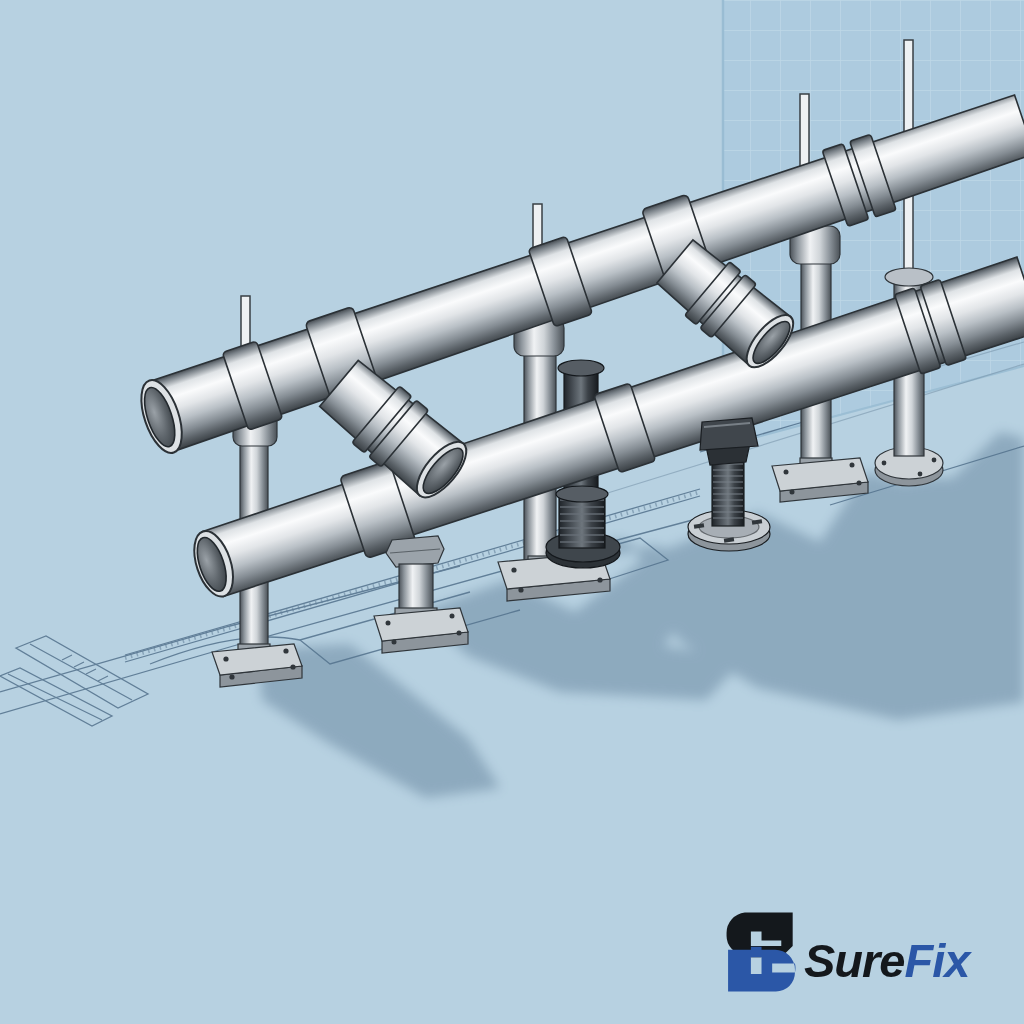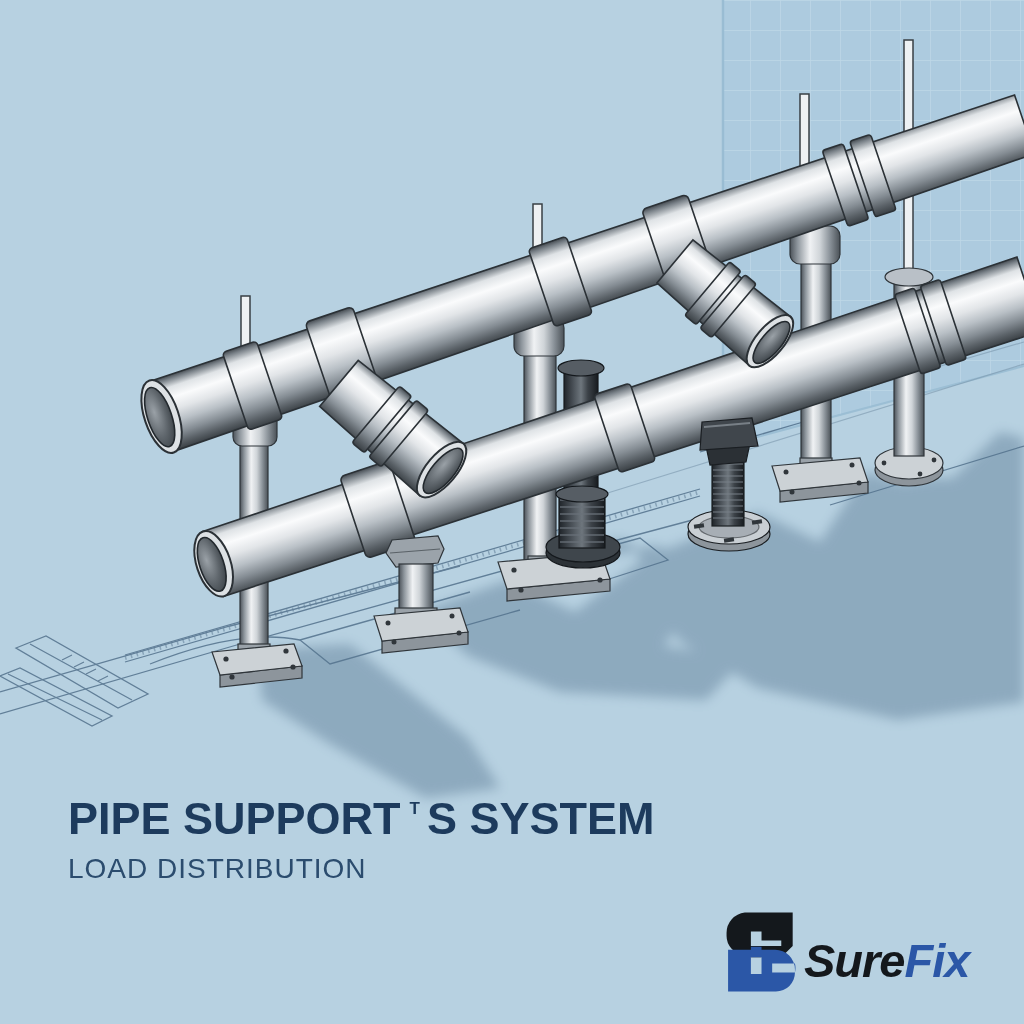--- a/index.html
+++ b/index.html
@@ -288,24 +288,20 @@
     <line x1="704" y1="427" x2="750" y2="423" stroke="#868e95" stroke-width="2" opacity="0.8"></line>
     <g fill="#30363b" stroke="none">
       <rect x="694" y="524" width="10" height="4" transform="rotate(-8 699 526)"></rect>
       <rect x="752" y="520" width="10" height="4" transform="rotate(-8 757 522)"></rect>
       <rect x="724" y="538" width="10" height="4" transform="rotate(-8 729 540)"></rect>
     </g>
   </g>
 
 </svg>
 
-<div class="title-block">
-  <div class="title-line1"><span>PIPE SUPPORT</span><span class="mark">T</span><span>S SYSTEM</span></div>
-  <div class="title-line2">LOAD DISTRIBUTION</div>
-</div>
 
 <div class="logo">
   <svg class="logo-icon" viewBox="0 0 100 110">
     <path fill-rule="evenodd" fill="var(--logo-black,#14181c)" d="M30,3 H93 V47 L82,58 H52 V62 H38 V58 H28 A24,24 0 0 1 6,34 V30 A27,27 0 0 1 30,3 Z
          M38,28 H52 V40 H78 V47 H52 L52,47 H38 Z"></path>
     <path fill-rule="evenodd" fill="var(--logo-blue,#2b57a7)" d="M8,52 H38 V48 H52 V52 H70 A26,26 0 0 1 96,78 V82 A25,25 0 0 1 71,107 H8 Z
          M38,62 H52 V84 H38 Z M66,70 V82 H96 A26,26 0 0 0 96,70 Z"></path>
   </svg>
   <div class="logo-text"><span class="t1">Sure</span><span class="t2">Fix</span></div>
 </div>

